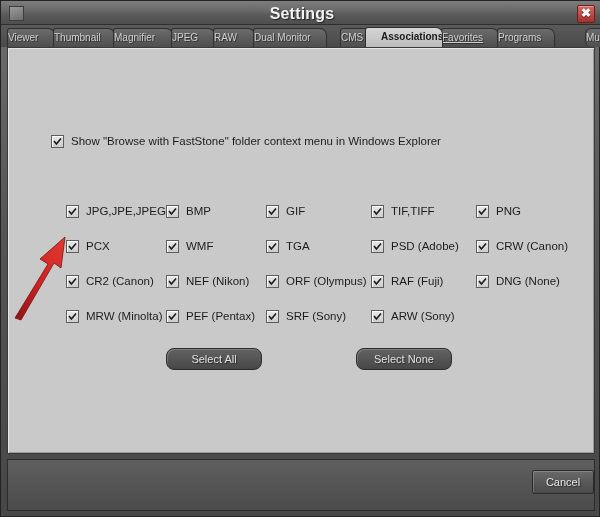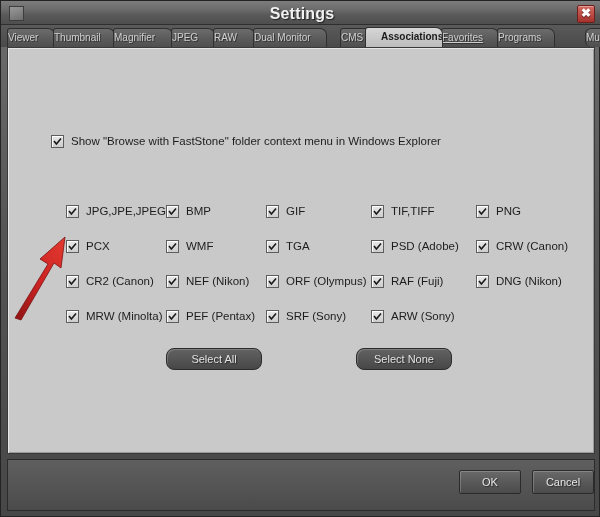--- a/index.html
+++ b/index.html
@@ -359,21 +359,21 @@
             </svg>
           </span>
           <span class="cb-label">RAF (Fuji)</span>
         </div>
         <div class="cb-row" style="left: 468px; top: 227px;">
           <span class="chk">
             <svg width="9" height="9" viewBox="0 0 9 9">
               <path d="M1 4 L3.4 7 L8 1.4" stroke="#1a1a1a" stroke-width="1.6" fill="none"></path>
             </svg>
           </span>
-          <span class="cb-label">DNG (Nikon)</span>
+          <span class="cb-label">DNG (None)</span>
         </div>
         <div class="cb-row" style="left: 58px; top: 262px;">
           <span class="chk">
             <svg width="9" height="9" viewBox="0 0 9 9">
               <path d="M1 4 L3.4 7 L8 1.4" stroke="#1a1a1a" stroke-width="1.6" fill="none"></path>
             </svg>
           </span>
           <span class="cb-label">MRW (Minolta)</span>
         </div>
         <div class="cb-row" style="left: 158px; top: 262px;">
@@ -400,21 +400,20 @@
           </span>
           <span class="cb-label">ARW (Sony)</span>
         </div>
       </div>
 
     <div class="sel-btn" id="select-all-button">Select All</div>
     <div class="sel-btn" id="select-none-button">Select None</div>
   </div>
 
   <div id="footer">
-    <div class="footer-btn" id="ok-button">OK</div>
     <div class="footer-btn" id="cancel-button">Cancel</div>
   </div>
 
   <svg id="annotation-arrow" viewBox="0 0 90 100">
     <defs>
       <linearGradient id="argrad" x1="0" y1="1" x2="1" y2="0">
         <stop offset="0%" stop-color="#8d1414"></stop>
         <stop offset="45%" stop-color="#cc2222"></stop>
         <stop offset="100%" stop-color="#e23a30"></stop>
       </linearGradient>

